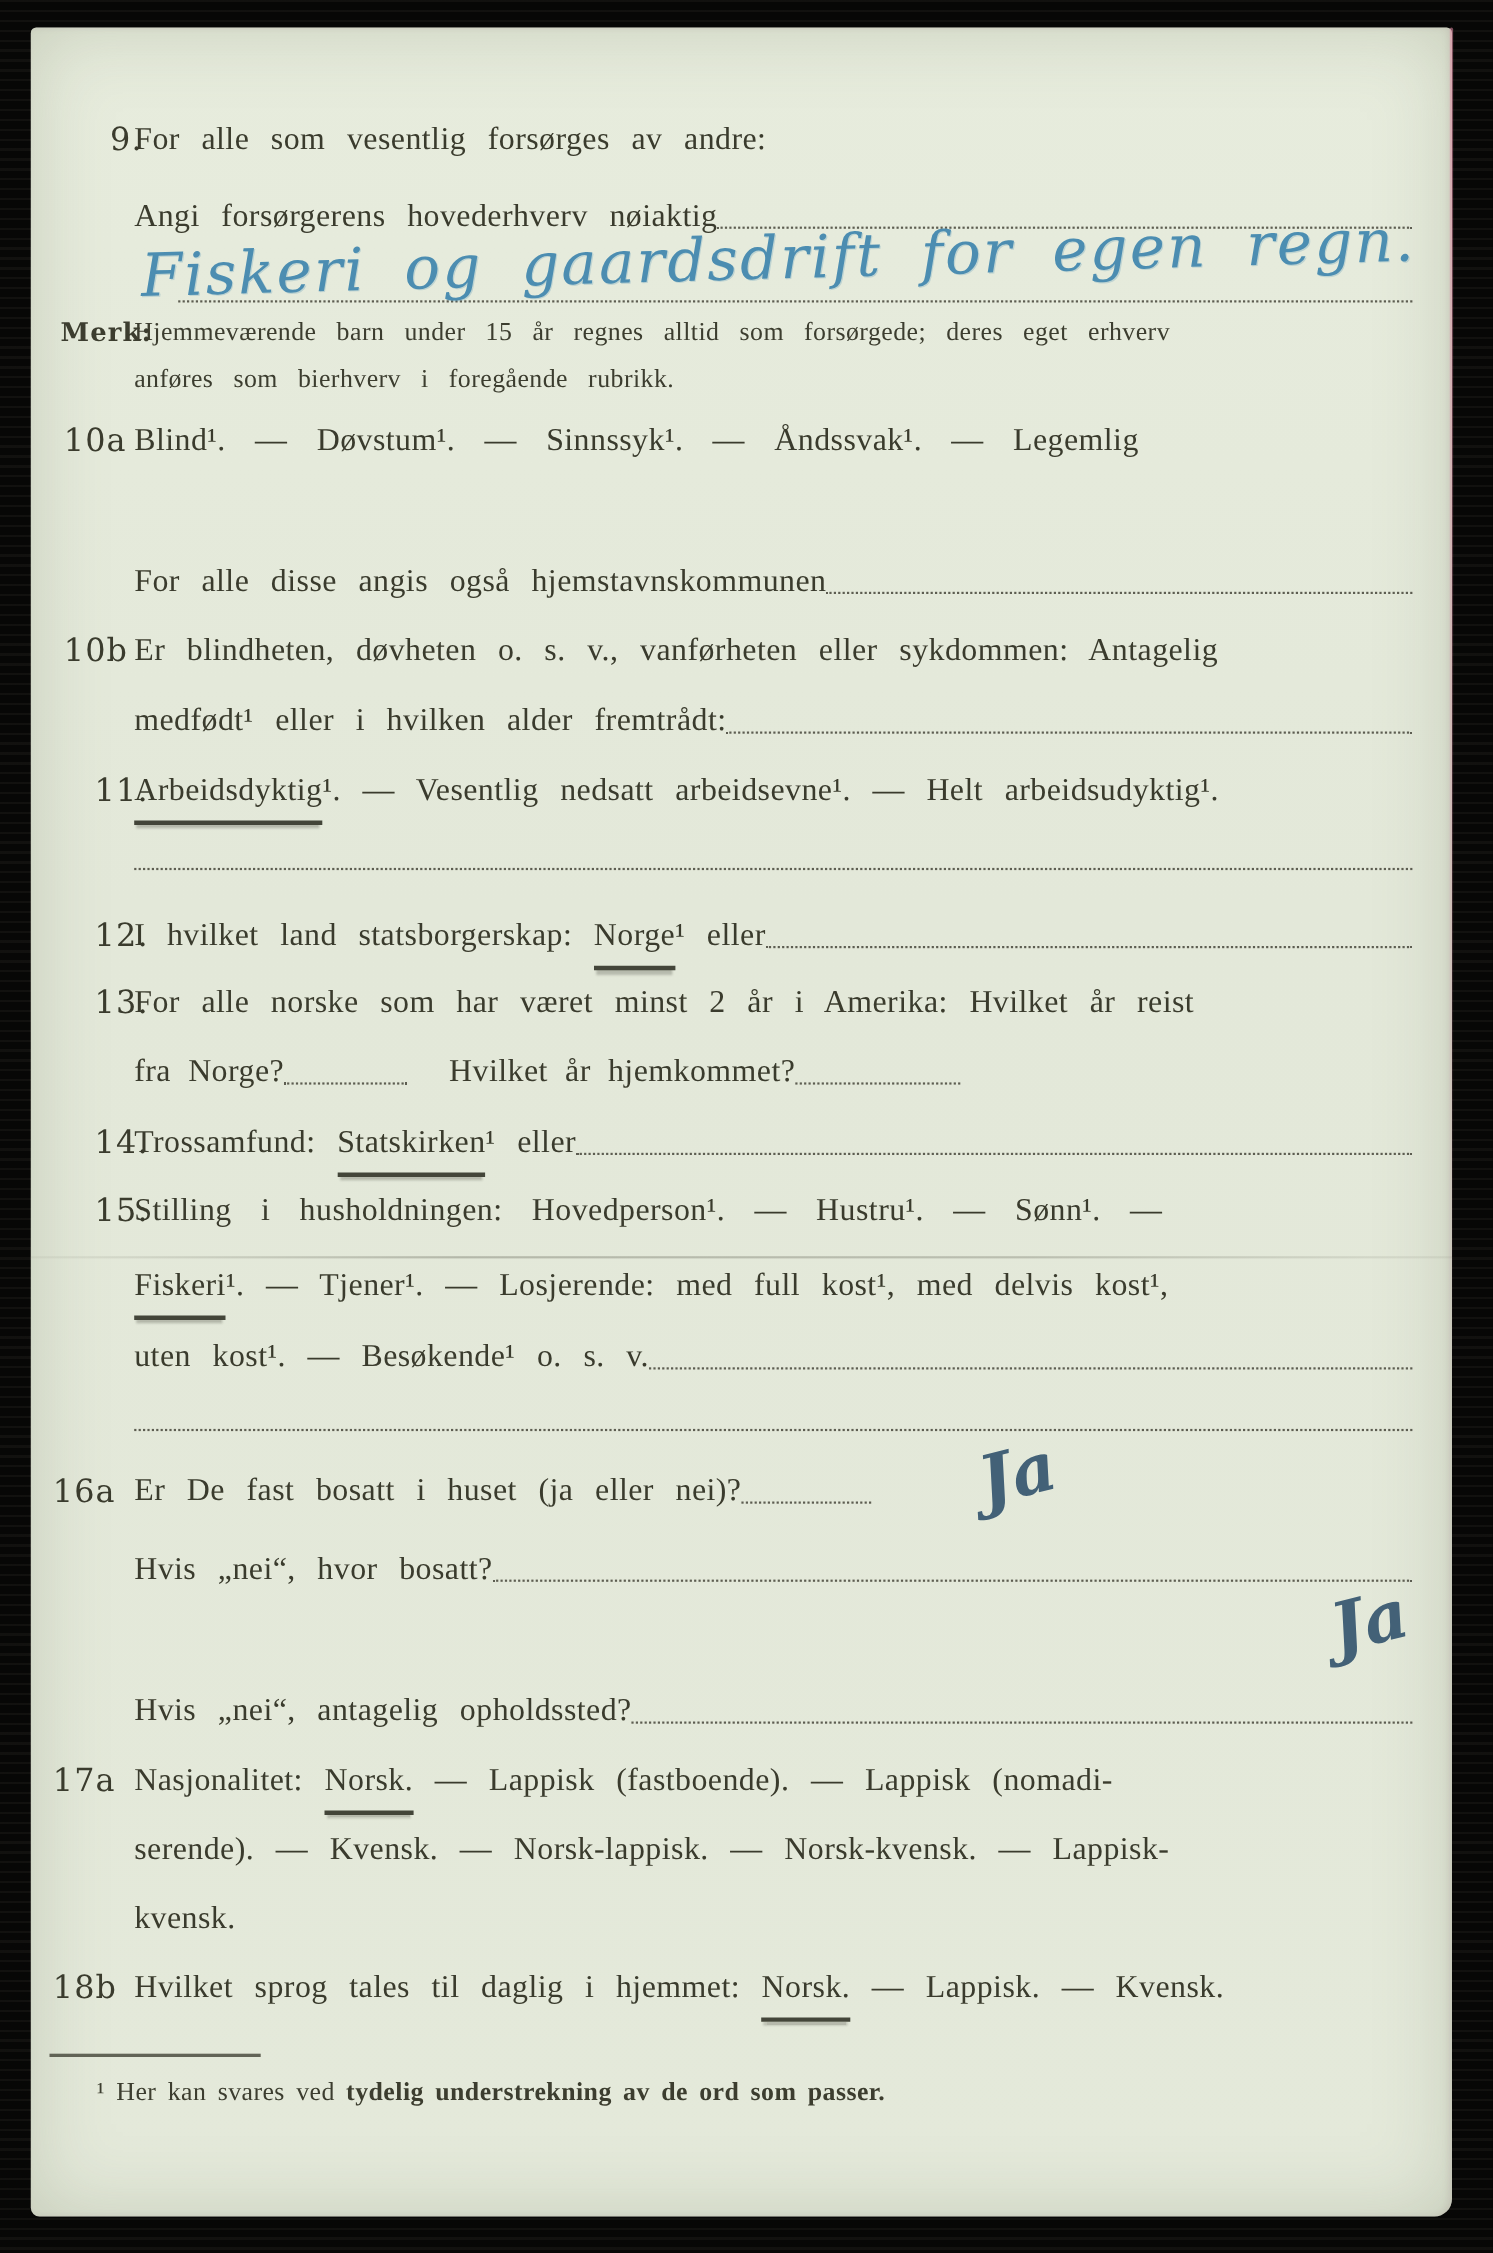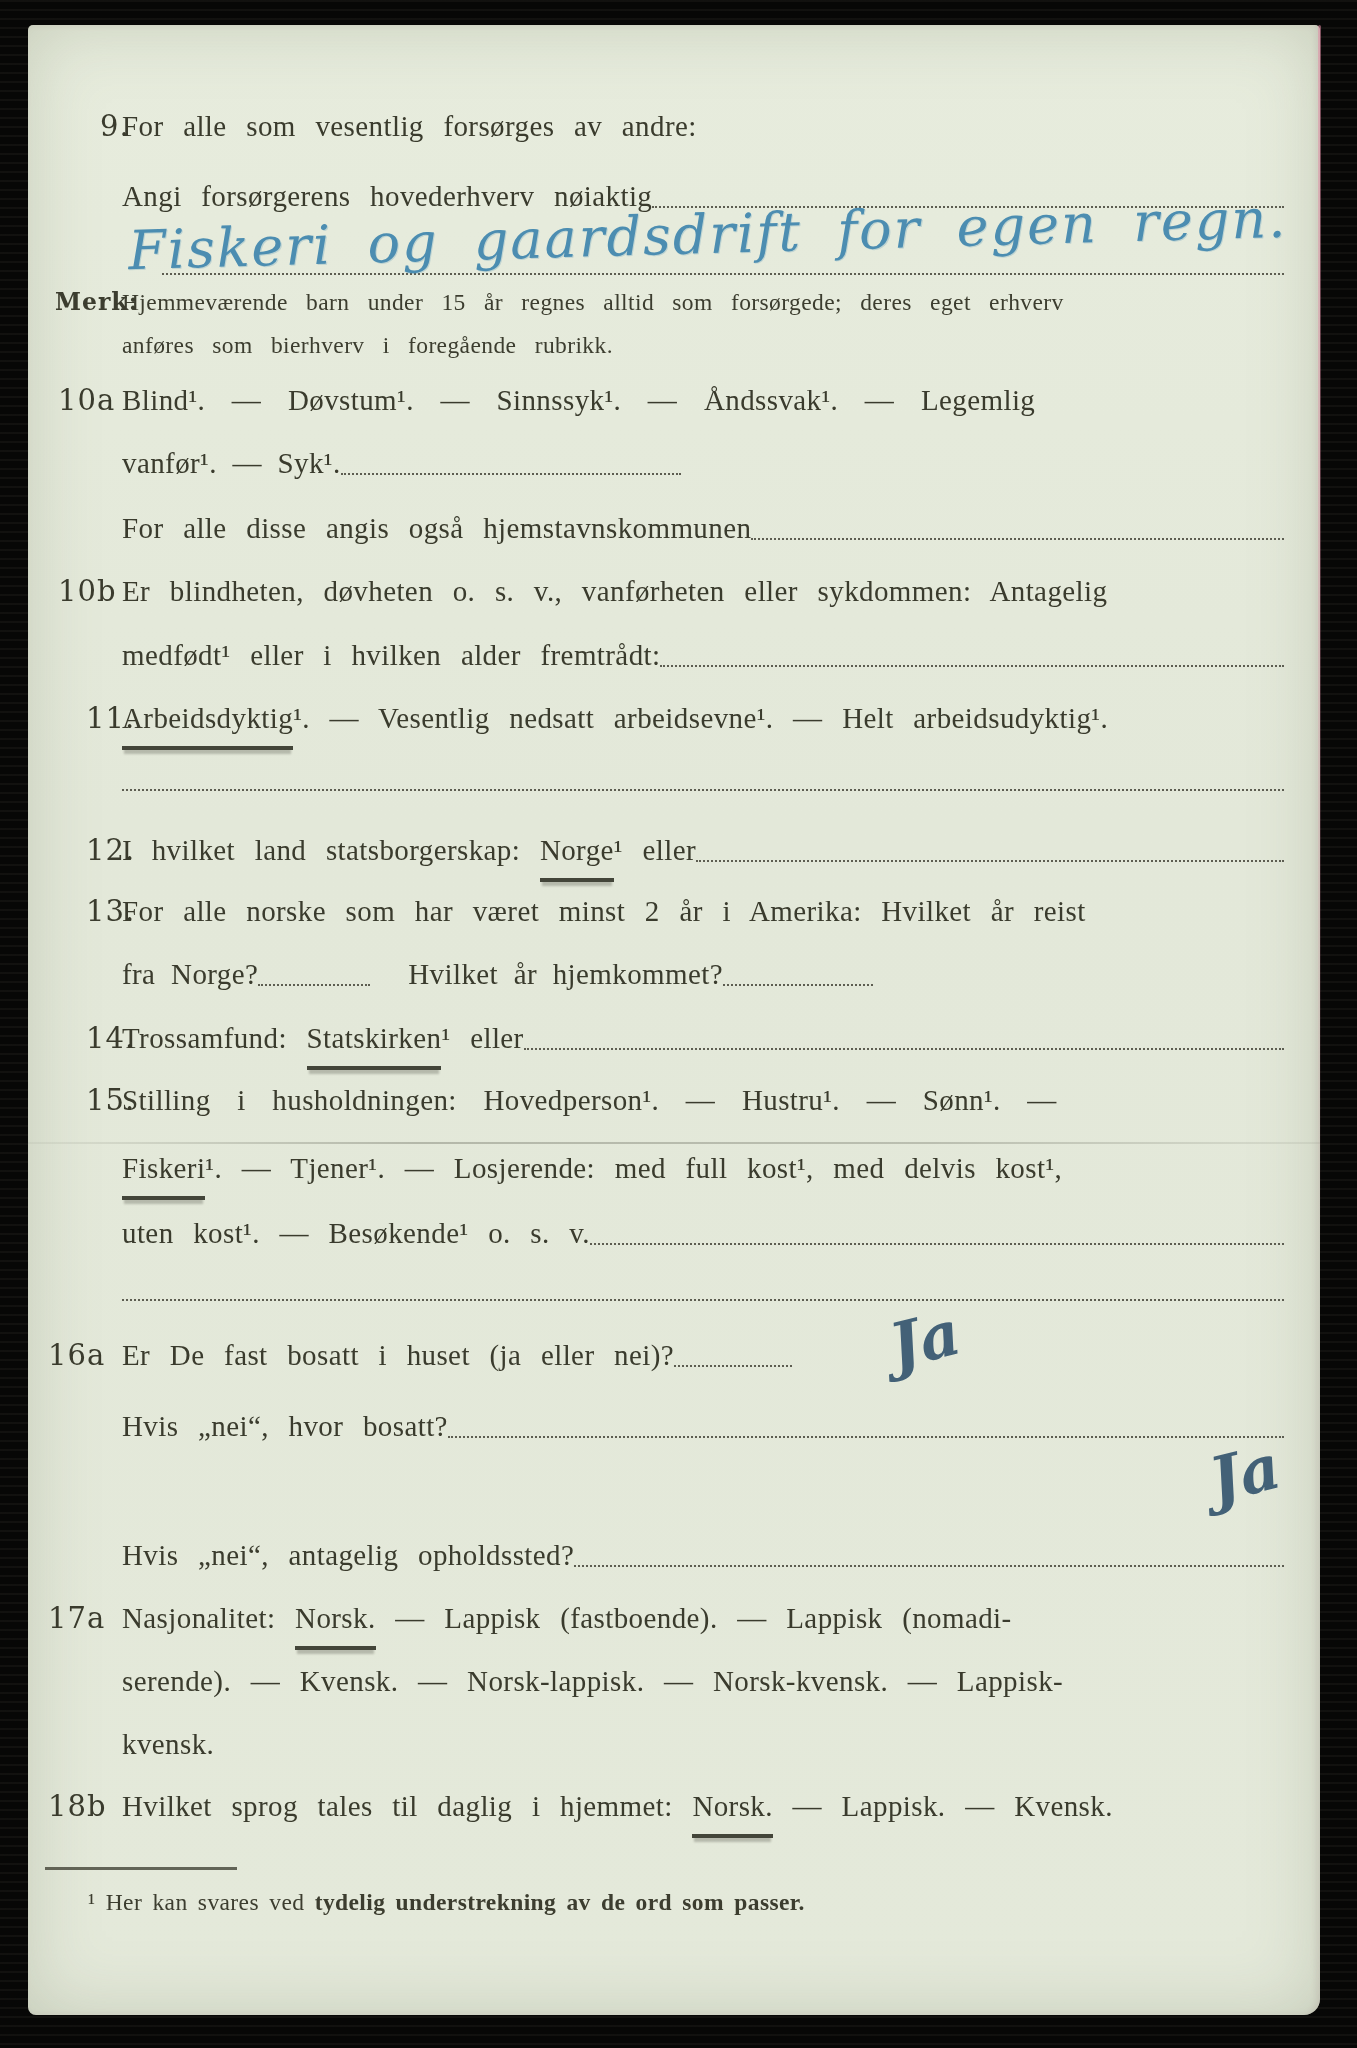--- a/index.html
+++ b/index.html
@@ -86,25 +86,20 @@
   </div>
   <div class="row small" style="top:305px">
     <span class="num"></span>
     <span class="text ws-mid small">anføres som bierhverv i foregående rubrikk.</span>
   </div>
 
   <div class="row" style="top:357px">
     <span class="num pl10">10a</span>
     <span class="text ws-wide">Blind¹. — Døvstum¹. — Sinnssyk¹. — Åndssvak¹. — Legemlig</span>
   </div>
-  <div class="row" style="top:420px">
-    <span class="num"></span>
-    <span class="text">vanfør¹. — Syk¹.</span>
-    <span class="dots dots-fixed" style="width:340px"></span>
-  </div>
   <div class="row" style="top:485px">
     <span class="num"></span>
     <span class="text ws-mid">For alle disse angis også hjemstavnskommunen</span>
     <span class="dots"></span>
   </div>
 
   <div class="row" style="top:548px">
     <span class="num pl10">10b</span>
     <span class="text ws-mid">Er blindheten, døvheten o. s. v., vanførheten eller sykdommen: Antagelig</span>
   </div>

